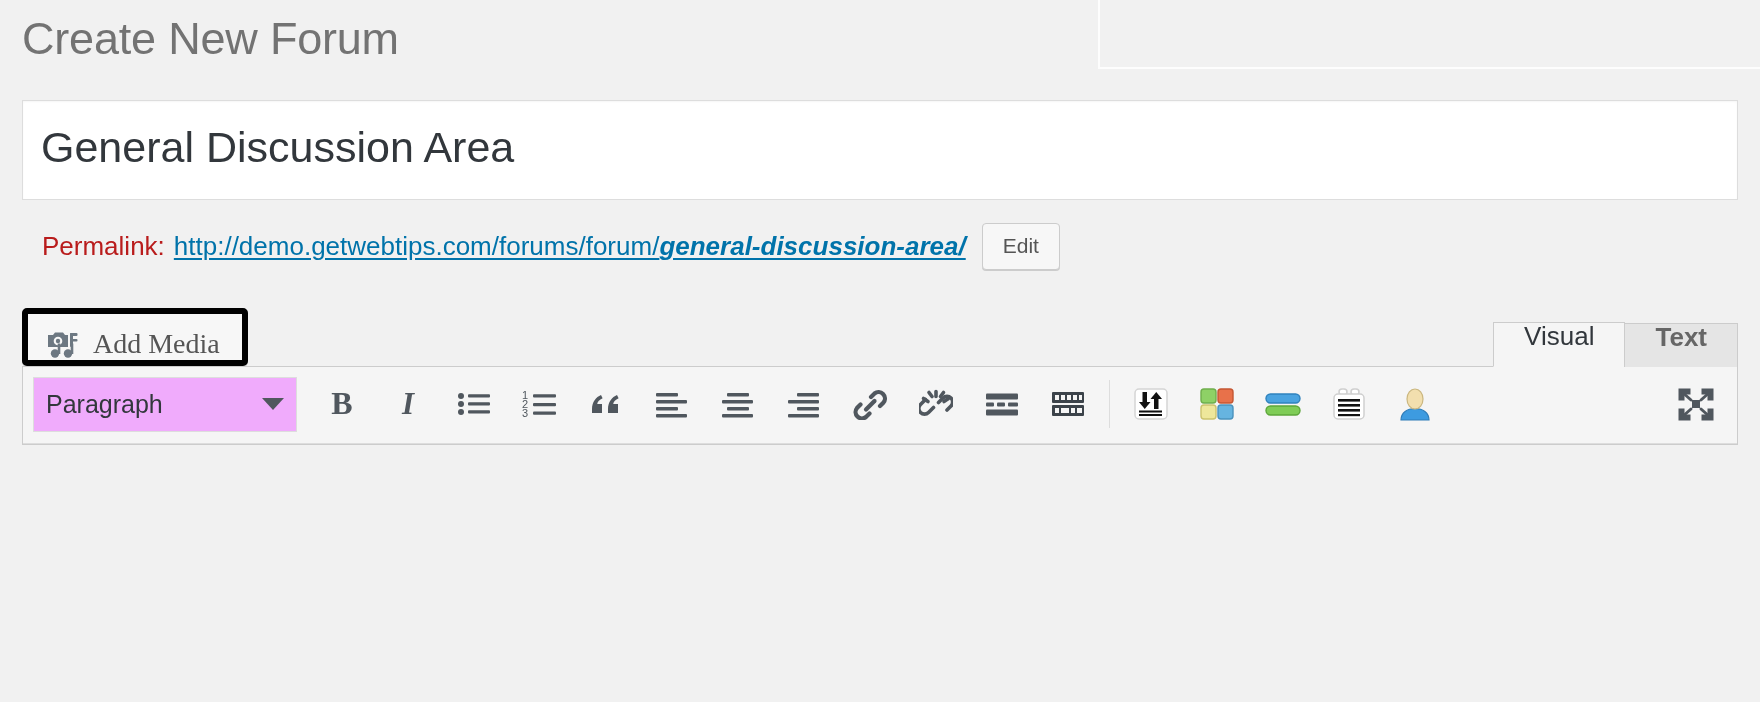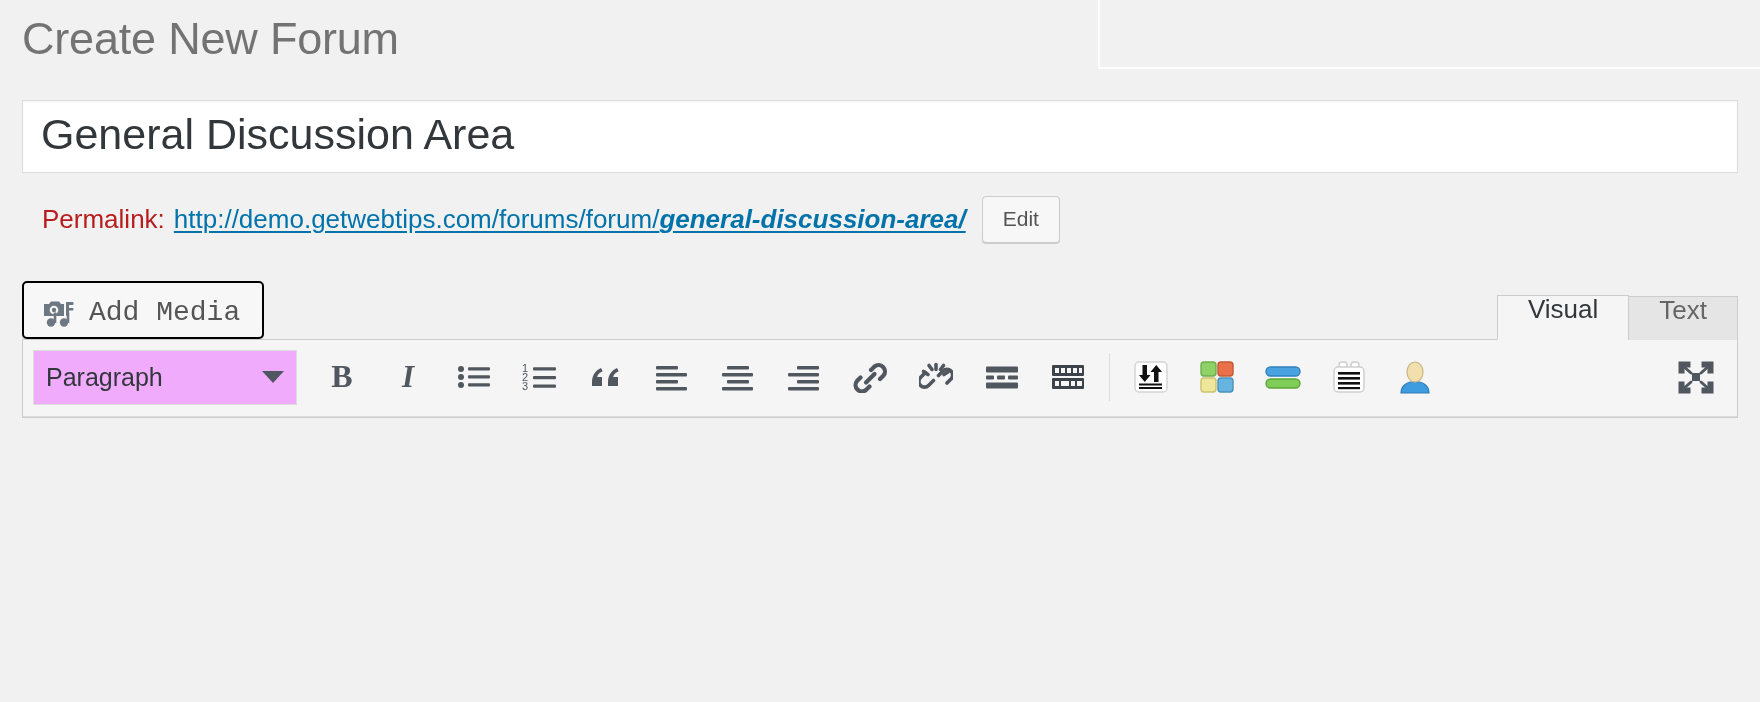--- a/index.html
+++ b/index.html
@@ -44,21 +44,21 @@
   }
 
   
   #title-input-wrap {
     margin-top: 36px;
   }
   #title-input {
     display: block;
     width: 100%;
     box-sizing: border-box;
-    height: 73px;
+    height: 100px;
     padding: 4px 18px 8px 18px;
     font-family: "Liberation Sans", sans-serif;
     font-size: 43px;
     font-weight: 400;
     line-height: 1.1;
     color: #32373c;
     background: #fff;
     border: 1px solid #ddd;
     border-radius: 0;
     outline: none;
@@ -108,27 +108,27 @@
   #media-row {
     display: flex;
     align-items: flex-end;
     justify-content: space-between;
     margin-top: 38px;
   }
   #add-media-button {
     display: inline-flex;
     align-items: center;
     gap: 13px;
-    font-family: Liberation Mono, monospace;
+    font-family: Liberation Serif, serif;
     font-size: 28px;
     line-height: 1;
-    padding: 14px 22px 8px 18px;
+    padding: 14px 22px 0 18px;
     color: #555;
     background: #f7f7f7;
-    border: 2px solid #000000;
+    border: 6px solid #000000;
     border-radius: 5px;
     box-shadow: 0 1px 0 #ccc;
     cursor: pointer;
   }
   #add-media-button svg { display: block; }
 
   
   #editor-tabs {
     display: flex;
     align-items: flex-end;
@@ -147,20 +147,21 @@
   }
   .editor-tab.active {
     background: #f5f5f5;
     color: #32373c;
     border-color: #ccc;
     border-bottom: 1px solid #f5f5f5;
   }
   .editor-tab.inactive {
     background: #e5e5e5;
     color: #666;
+    font-weight: bold;
   }
 
   
   #editor-shell {
     border: 1px solid #ccc;
     background: #f5f5f5;
     position: relative;
     z-index: 1;
   }
 

